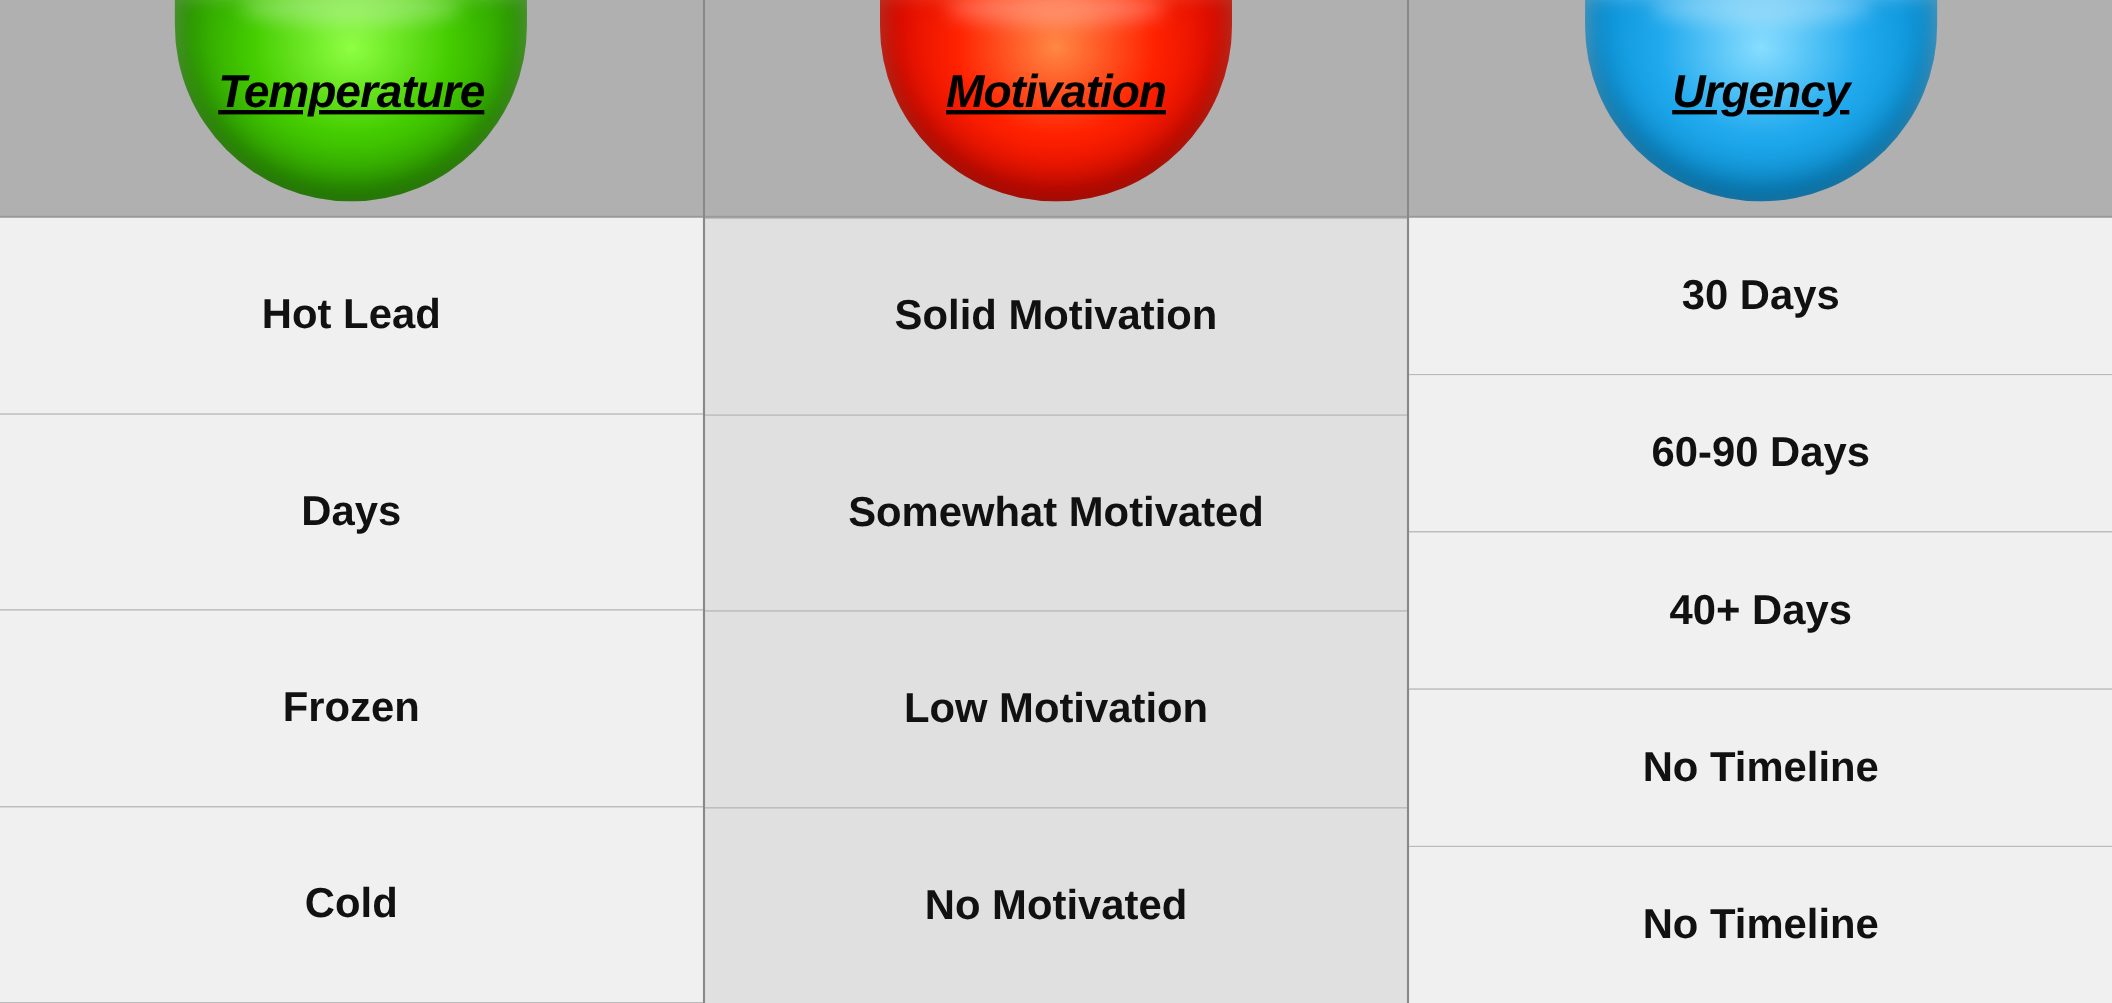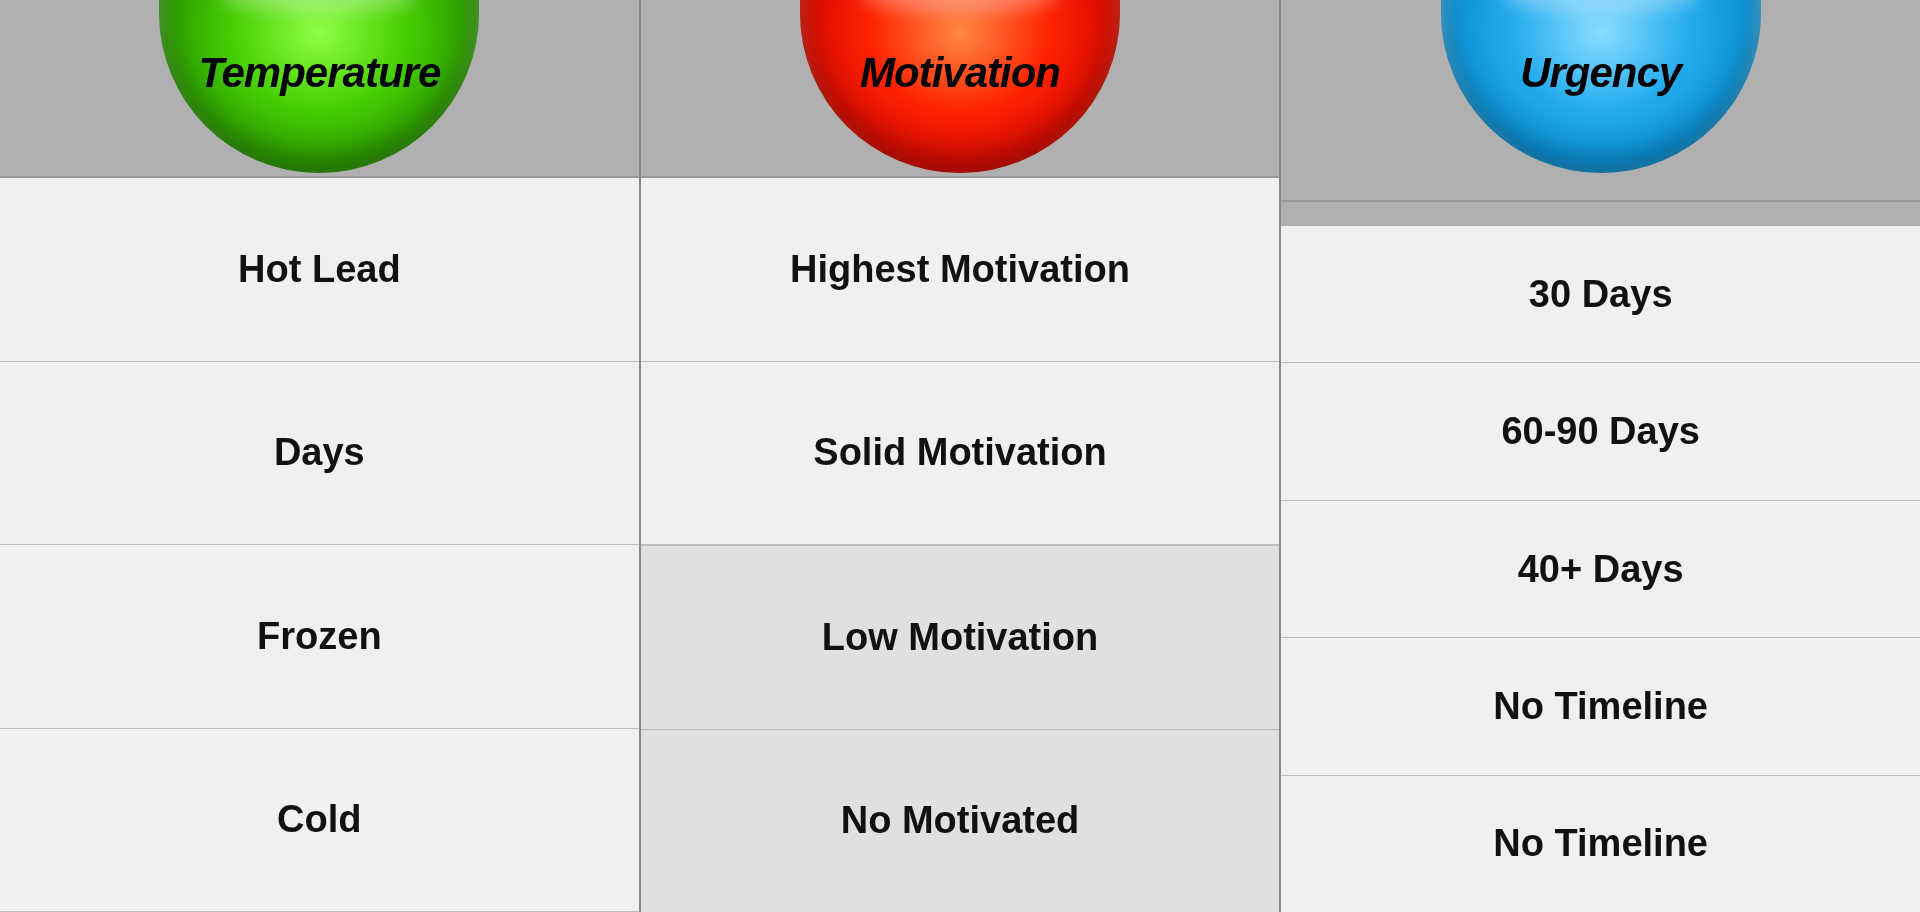--- a/index.html
+++ b/index.html
@@ -28,31 +28,31 @@
     .column {
       flex: 1;
       display: flex;
       flex-direction: column;
       border-right: 2px solid #888;
       position: relative;
     }
 
     .column:last-child {
       border-right: none;
-      gap: 24px;
     }
 
     .header-area {
       background: #b0b0b0;
-      height: 176px;
+      height: 196px;
       display: flex;
       align-items: center;
       justify-content: center;
       position: relative;
       overflow: visible;
+      text-decoration: underline;
     }
 
     .bowl {
       width: 320px;
       height: 200px;
       border-radius: 0 0 160px 160px;
       display: flex;
       align-items: center;
       justify-content: center;
       position: relative;
@@ -152,24 +152,24 @@
       </div>
     </div>
     <div class="column">
       <div class="header-area">
         <div class="bowl bowl-red">
           <span class="bowl-label">Motivation</span>
         </div>
       </div>
       <div class="divider-line"></div>
       <div class="rows-area">
-        <div class="cell">Highest Motivation</div>
         <div style="height: 1px; background: rgb(187, 187, 187);"></div>
         <div class="cell">Solid Motivation</div>
         <div style="height: 1px; background: rgb(187, 187, 187);"></div>
+        <div class="cell">Somewhat Motivated</div>
         <div style="height: 1px; background: rgb(187, 187, 187);"></div>
         <div class="cell">Low Motivation</div>
         <div style="height: 1px; background: rgb(187, 187, 187);"></div>
         <div class="cell">No Motivated</div>
       </div>
     </div>
     <div class="column">
       <div class="header-area">
         <div class="bowl bowl-blue">
           <span class="bowl-label">Urgency</span>

